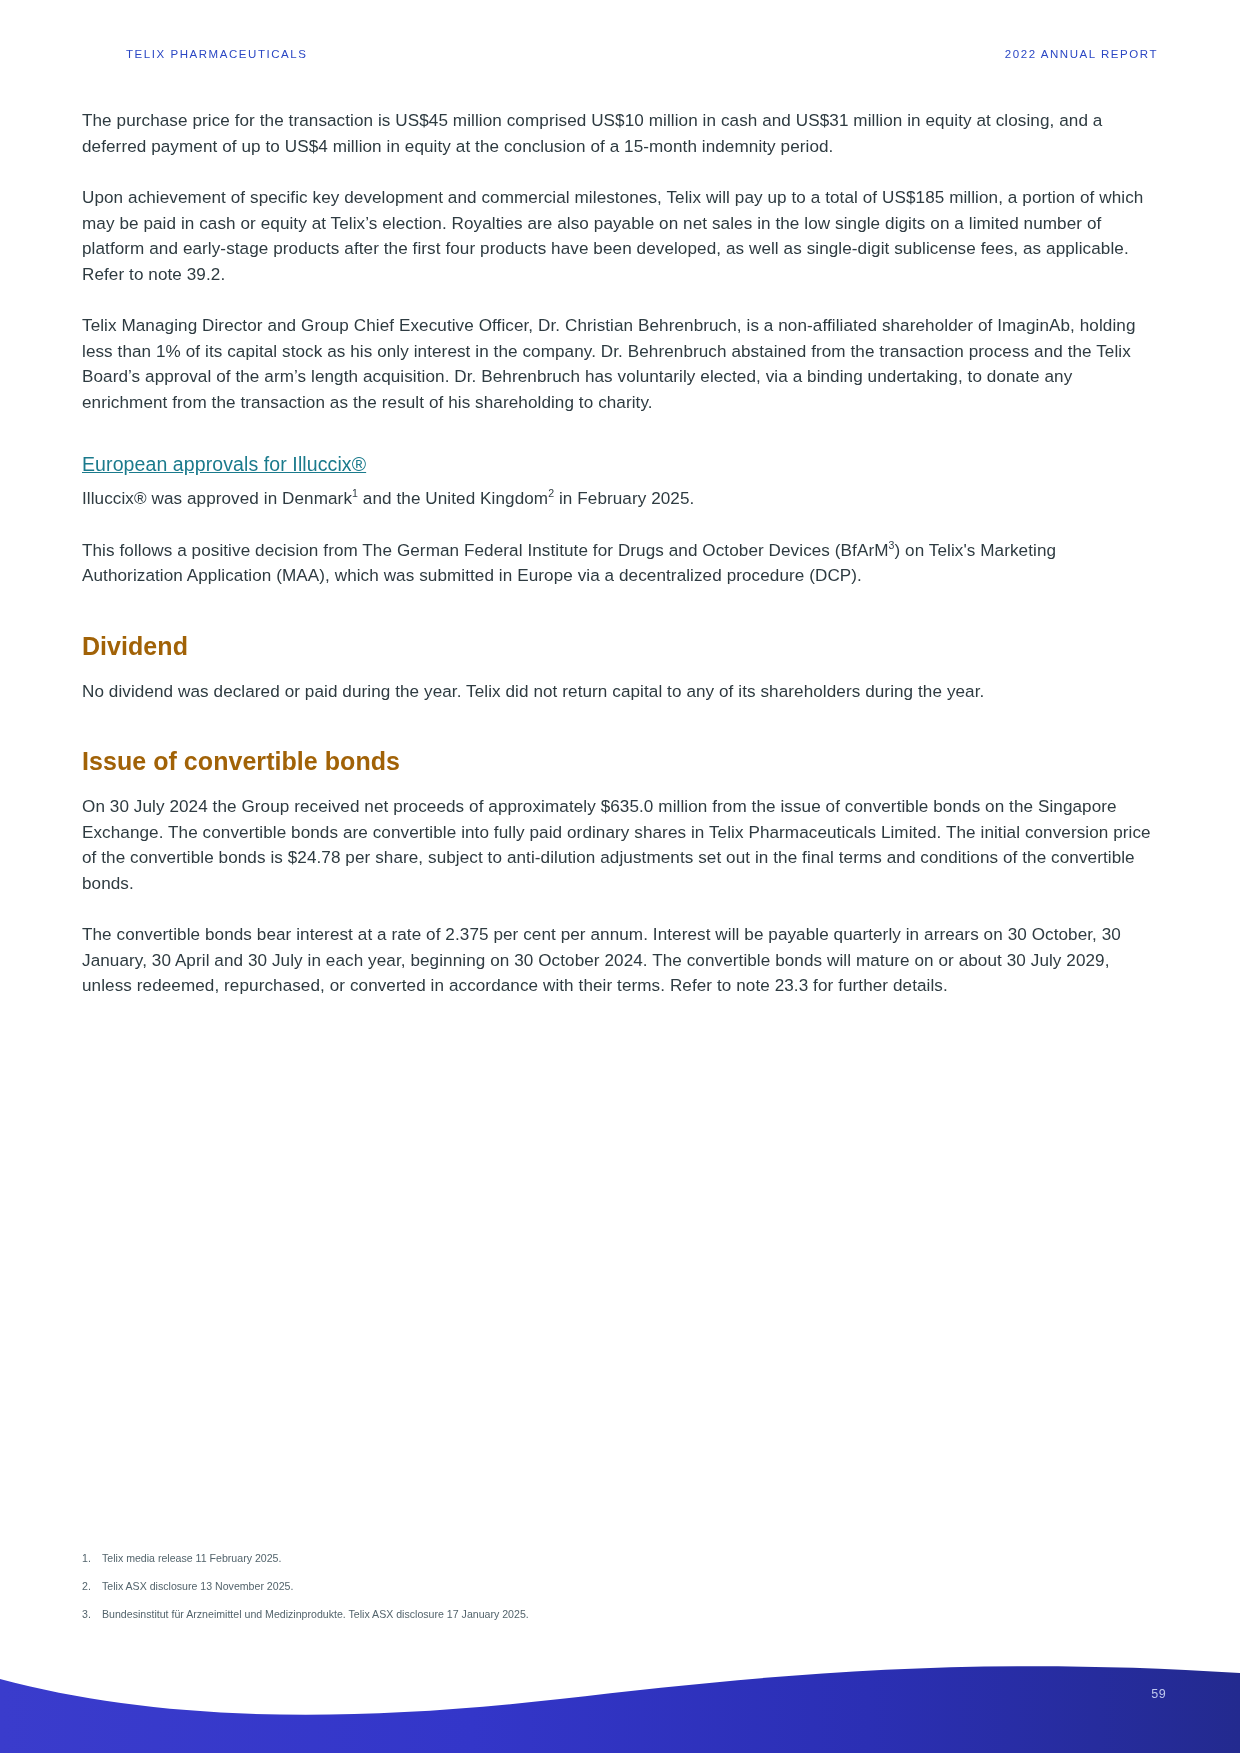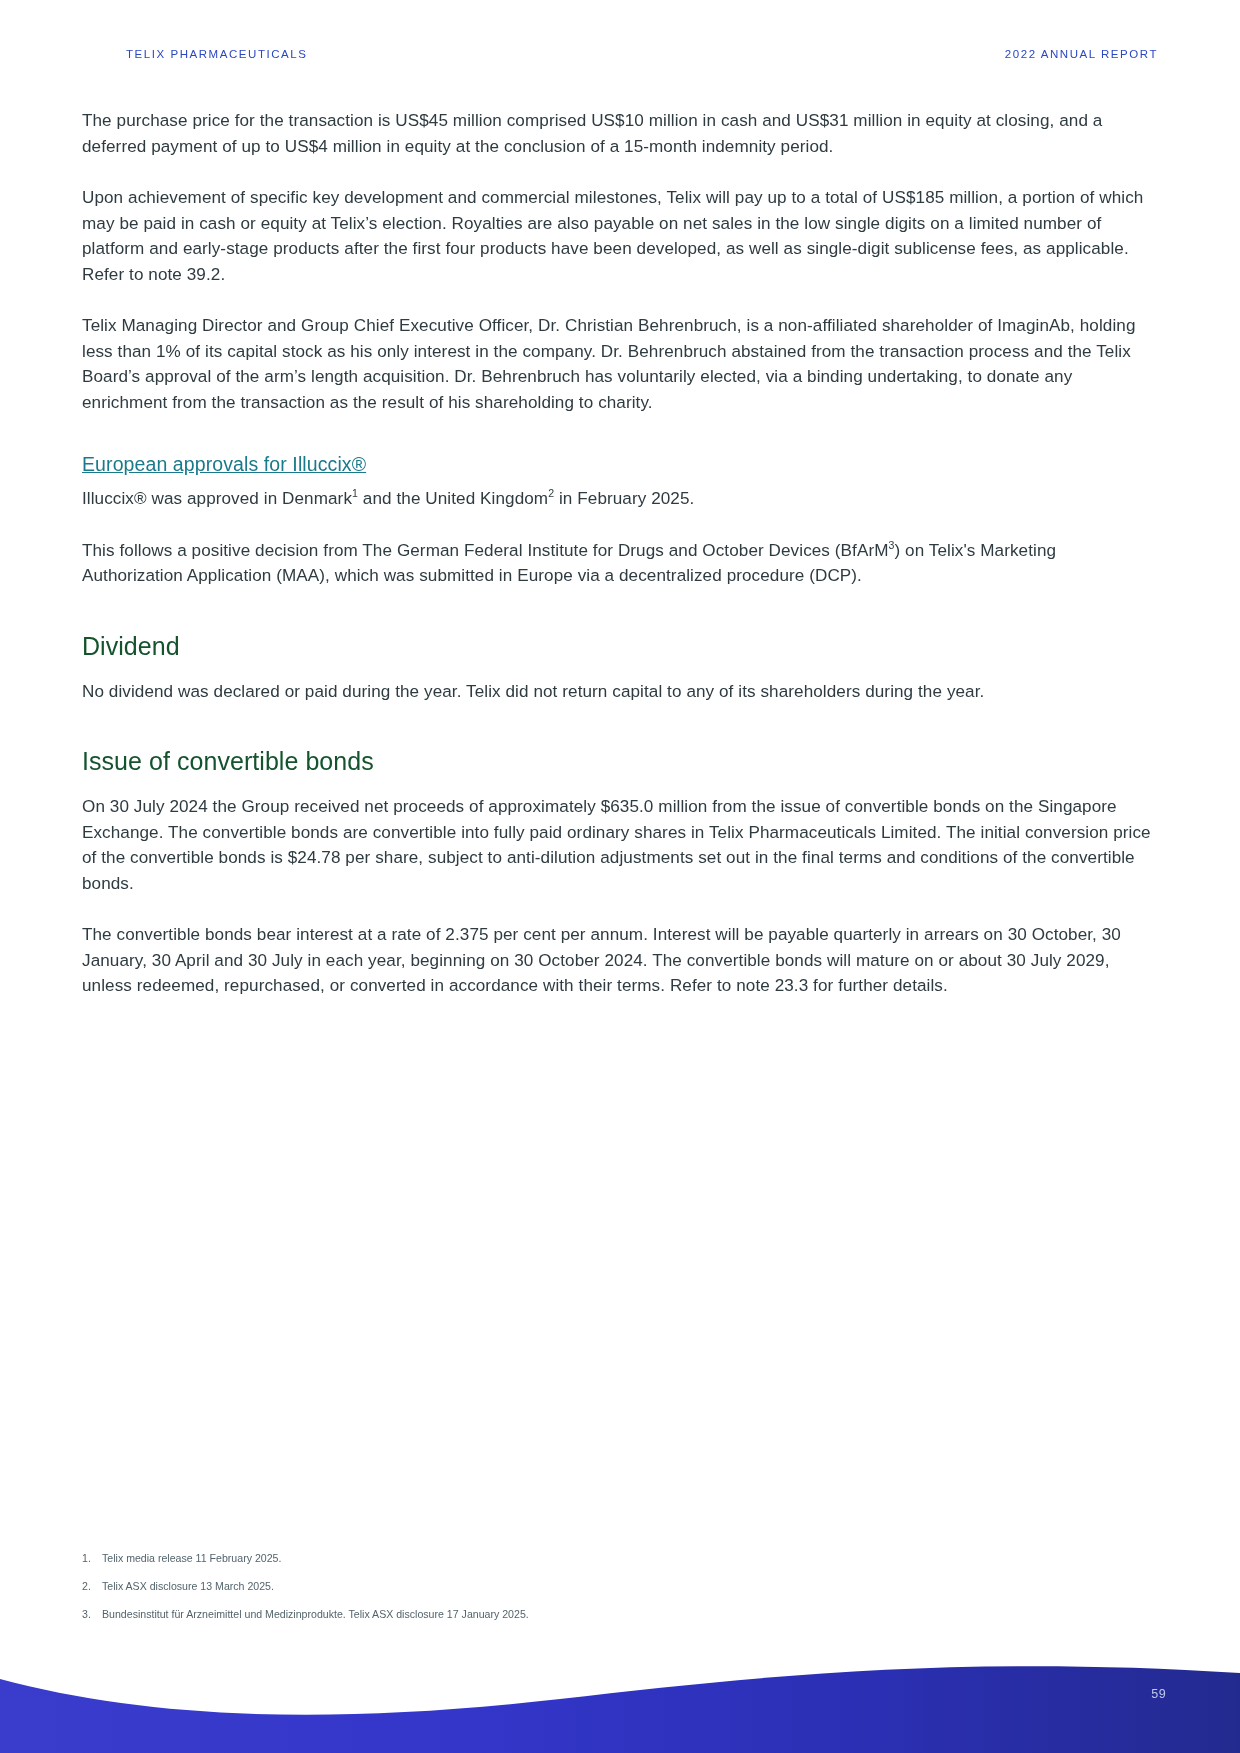--- a/index.html
+++ b/index.html
@@ -74,22 +74,22 @@
     margin-top: 34px;
   }
   .sub-heading-block.first {
     margin-top: 36px;
   }
 
   h2.major-heading {
     margin: 0 0 18px 0;
     font-size: 25px;
     line-height: 30px;
-    font-weight: 400;
-    color: #14532d;
+    font-weight: 700;
+    color: #a16207;
     letter-spacing: 0.002em;
   }
   .major-block {
     margin-top: 42px;
   }
 
   sup {
     font-size: 0.62em;
     vertical-align: super;
     line-height: 0;
@@ -180,21 +180,21 @@
 
   </div>
 
   <div class="footnotes">
     <div class="footnote">
       <span class="fn-num">1.</span>
       <span class="fn-text">Telix media release 11 February 2025.</span>
     </div>
     <div class="footnote">
       <span class="fn-num">2.</span>
-      <span class="fn-text">Telix ASX disclosure 13 March 2025.</span>
+      <span class="fn-text">Telix ASX disclosure 13 November 2025.</span>
     </div>
     <div class="footnote">
       <span class="fn-num">3.</span>
       <span class="fn-text">Bundesinstitut für Arzneimittel und Medizinprodukte. Telix ASX disclosure 17 January 2025.</span>
     </div>
   </div>
 
   <div class="wave-footer">
     <svg viewBox="0 0 1240 120" preserveAspectRatio="none" xmlns="http://www.w3.org/2000/svg">
       <defs>

